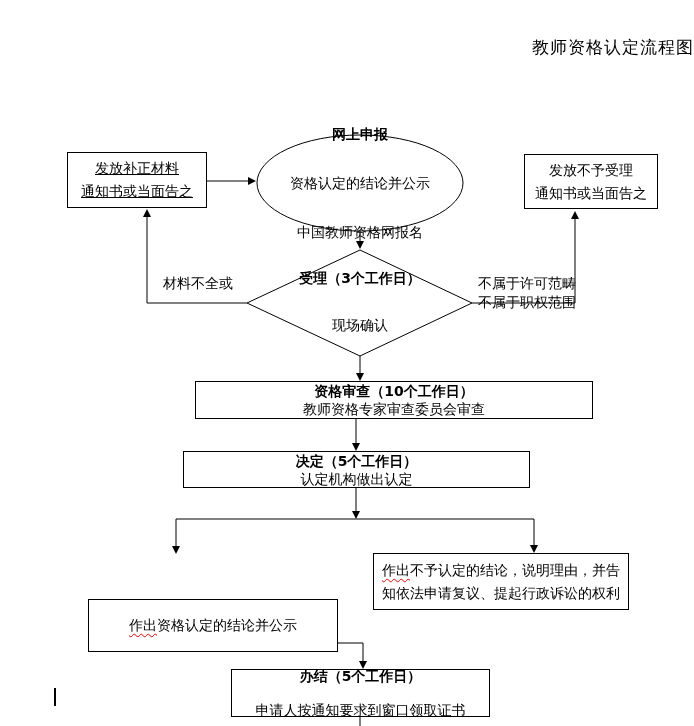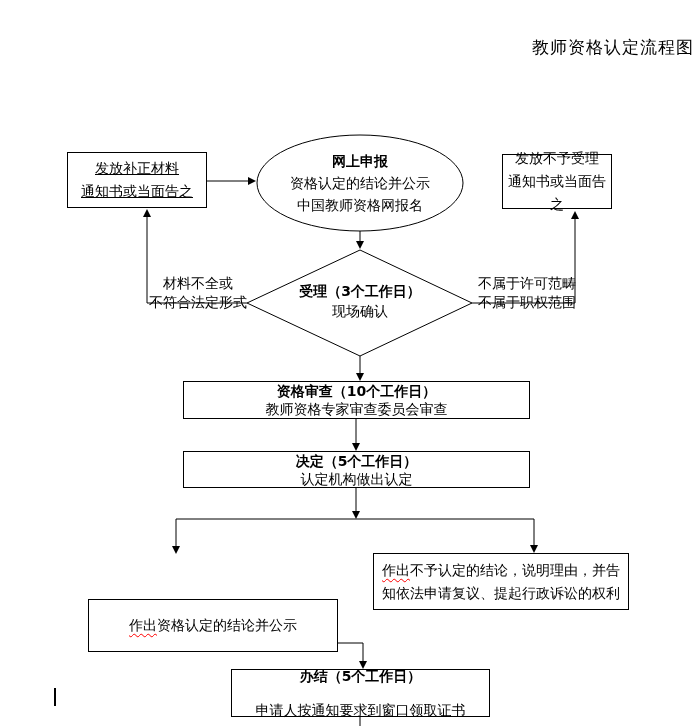--- a/index.html
+++ b/index.html
@@ -36,42 +36,42 @@
     align-items: center;
     justify-content: center;
     text-align: center;
     font-size: 14px;
     line-height: 21px;
   }
   .rect-node {
     border: 1px solid #000;
     background: #fff;
   }
-  .shape-text { background: transparent; }
+  .shape-text { background: transparent; gap: 27px; }
   .b { font-weight: bold; }
   .label {
     position: absolute;
     z-index: 2;
     text-align: center;
     font-size: 14px;
     line-height: 19px;
     margin-top: 16px;
   }
   .wavy {
     text-decoration: underline;
     text-decoration-style: wavy;
     text-decoration-color: #ff0000;
     text-decoration-thickness: 1px;
     text-underline-offset: 3px;
   }
   #node-supplement { left: 67px;  top: 152px; width: 140px; height: 56px; line-height: 23px; text-decoration: underline; }
-  #node-reject     { left: 502px; top: 154px; width: 110px; height: 55px; line-height: 23px; }
+  #node-reject     { left: 524px; top: 154px; width: 134px; height: 55px; line-height: 23px; }
   #node-apply-text { left: 256px; top: 148px; width: 208px; height: 70px; line-height: 22px; }
   #node-accept-text{ left: 250px; top: 280px; width: 220px; height: 42px; line-height: 20px; align-items: center; }
-  #node-review     { left: 183px; top: 381px; width: 347px; height: 38px; line-height: 18px; }
+  #node-review     { left: 195px; top: 381px; width: 398px; height: 38px; line-height: 18px; }
   #node-decision   { left: 183px; top: 451px; width: 347px; height: 37px; line-height: 18px; text-align: right; }
   #node-approve    { left: 88px;  top: 554px; width: 250px; height: 53px; margin-top: 45px; }
   #node-deny       { left: 373px; top: 553px; width: 256px; height: 57px; line-height: 23px; padding: 0 5px; display: block; text-align: center; padding-top: 5px; }
   #node-final      { left: 231px; top: 669px; width: 259px; height: 48px; line-height: 20px; gap: 14px; }
   #label-left  { left: 144px; top: 258px; width: 108px; }
   #label-right { left: 473px; top: 258px; width: 108px; }
   .text-cursor {
     position: absolute;
     left: 54px; top: 688px;
     width: 2px; height: 18px;
@@ -130,21 +130,20 @@
     <div>通知书或当面告之</div>
   </div>
 
   <div class="node shape-text" id="node-accept-text">
     <div class="b">受理（3个工作日）</div>
     <div>现场确认</div>
   </div>
 
   <div class="label" id="label-left">
     <div>材料不全或</div>
-    <div>不符合法定形式</div>
   </div>
   <div class="label" id="label-right">
     <div>不属于许可范畴</div>
     <div>不属于职权范围</div>
   </div>
 
   <div class="node rect-node" id="node-review">
     <div class="b">资格审查（10个工作日）</div>
     <div>教师资格专家审查委员会审查</div>
   </div>

